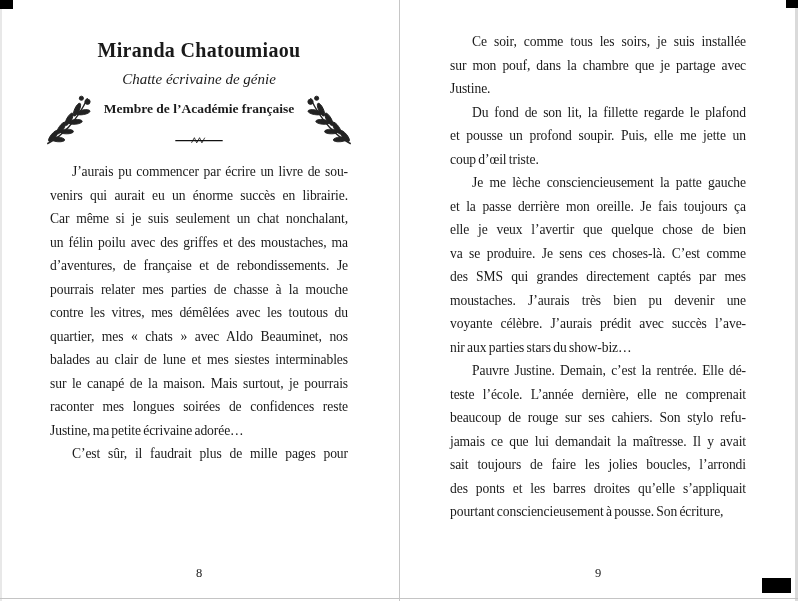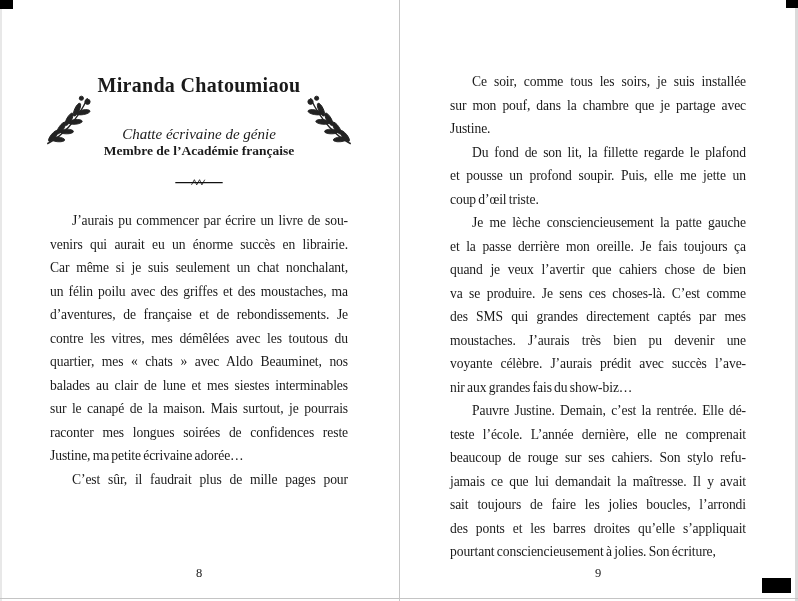--- a/index.html
+++ b/index.html
@@ -19,34 +19,34 @@
   .edge-bottom { position: absolute; left: 0; bottom: 2px; width: 798px; height: 1px; background: #c4c4c4; }
   .corner { position: absolute; background: #000; }
   .corner.tl { left: 0; top: 0; width: 13px; height: 9px; }
   .corner.tr { right: 0; top: 0; width: 12px; height: 8px; }
   .corner.br { right: 7px; bottom: 8px; width: 29px; height: 15px; }
 
   .page { position: absolute; top: 0; }
   .page-left  { left: 50px;  width: 298px; }
   .page-right { left: 450px; width: 296px; }
 
-  .header { position: relative; text-align: center; padding-top: 74px; }
+  .header { position: relative; text-align: center; padding-top: 39px; }
   .title       { font-size: 20px; font-weight: 700; letter-spacing: 0.3px; }
-  .subtitle    { margin-top: 29px; font-style: italic; font-size: 15px; }
-  .affiliation { font-weight: 700; font-size: 13.5px; }
+  .subtitle    { margin-top: 9px; font-style: italic; font-size: 15px; }
+  .affiliation { margin-top: 13px; font-weight: 700; font-size: 13.5px; }
   .divider     { margin-top: 15px; height: 16px; }
   .divider svg { display: block; margin: 0 auto; }
 
   .branch { position: absolute; top: 92px; width: 56px; height: 58px; }
   .branch-left  { left: -8px; }
   .branch-right { right: -8px; transform: scaleX(-1); }
 
-  .body-text { margin-top: 19px; font-size: 13.6px; line-height: 23.5px;
+  .body-text { margin-top: 12px; font-size: 13.6px; line-height: 23.5px;
                letter-spacing: -0.1px; word-spacing: -1px; }
-  .page-right .body-text { margin-top: 0; padding-top: 70px; }
+  .page-right .body-text { margin-top: 0; padding-top: 30px; }
   .para { margin: 0; }
   .line { text-align: justify; text-align-last: justify; white-space: normal; }
   .line.first { text-indent: 22px; }
   .line.last  { text-align-last: left; }
 
   .pagenum { position: absolute; top: 566px; text-align: center; font-size: 12.5px; }
   .pagenum-left  { left: 50px;  width: 298px; }
   .pagenum-right { left: 450px; width: 296px; }
 </style>
 </head>
@@ -114,20 +114,21 @@
       </div>
     </div>
 
     <div class="body-text">
         <div class="para">
           <div class="line first">J’aurais pu commencer par écrire un livre de sou-</div>
           <div class="line">venirs qui aurait eu un énorme succès en librairie.</div>
           <div class="line">Car même si je suis seulement un chat nonchalant,</div>
           <div class="line">un félin poilu avec des griffes et des moustaches, ma</div>
           <div class="line">d’aventures, de française et de rebondissements. Je</div>
+          <div class="line">pourrais relater mes parties de chasse à la mouche</div>
           <div class="line">contre les vitres, mes démêlées avec les toutous du</div>
           <div class="line">quartier, mes « chats » avec Aldo Beauminet, nos</div>
           <div class="line">balades au clair de lune et mes siestes interminables</div>
           <div class="line">sur le canapé de la maison. Mais surtout, je pourrais</div>
           <div class="line">raconter mes longues soirées de confidences reste</div>
           <div class="line last">Justine, ma petite écrivaine adorée…</div>
         </div>
         <div class="para">
           <div class="line first">C’est sûr, il faudrait plus de mille pages pour</div>
         </div>
@@ -142,35 +143,35 @@
           <div class="line last">Justine.</div>
         </div>
         <div class="para">
           <div class="line first">Du fond de son lit, la fillette regarde le plafond</div>
           <div class="line">et pousse un profond soupir. Puis, elle me jette un</div>
           <div class="line last">coup d’œil triste.</div>
         </div>
         <div class="para">
           <div class="line first">Je me lèche consciencieusement la patte gauche</div>
           <div class="line">et la passe derrière mon oreille. Je fais toujours ça</div>
-          <div class="line">quand je veux l’avertir que cahiers chose de bien</div>
+          <div class="line">elle je veux l’avertir que quelque chose de bien</div>
           <div class="line">va se produire. Je sens ces choses-là. C’est comme</div>
           <div class="line">des SMS qui grandes directement captés par mes</div>
           <div class="line">moustaches. J’aurais très bien pu devenir une</div>
           <div class="line">voyante célèbre. J’aurais prédit avec succès l’ave-</div>
-          <div class="line last">nir aux grandes fais du show-biz…</div>
+          <div class="line last">nir aux parties stars du show-biz…</div>
         </div>
         <div class="para">
           <div class="line first">Pauvre Justine. Demain, c’est la rentrée. Elle dé-</div>
           <div class="line">teste l’école. L’année dernière, elle ne comprenait</div>
           <div class="line">beaucoup de rouge sur ses cahiers. Son stylo refu-</div>
           <div class="line">jamais ce que lui demandait la maîtresse. Il y avait</div>
           <div class="line">sait toujours de faire les jolies boucles, l’arrondi</div>
           <div class="line">des ponts et les barres droites qu’elle s’appliquait</div>
-          <div class="line last">pourtant consciencieusement à jolies. Son écriture,</div>
+          <div class="line last">pourtant consciencieusement à pousse. Son écriture,</div>
         </div>
       </div>
   </div>
 
   <div class="pagenum pagenum-left">8</div>
   <div class="pagenum pagenum-right">9</div>
 
 </div>
 
 </body></html>

